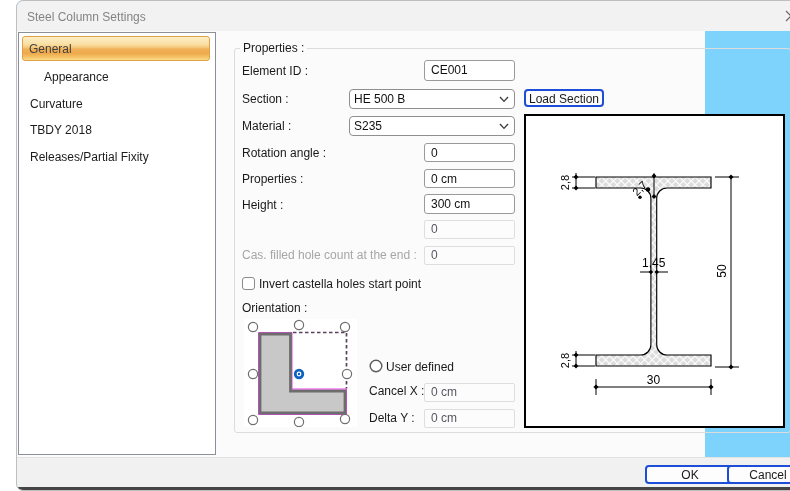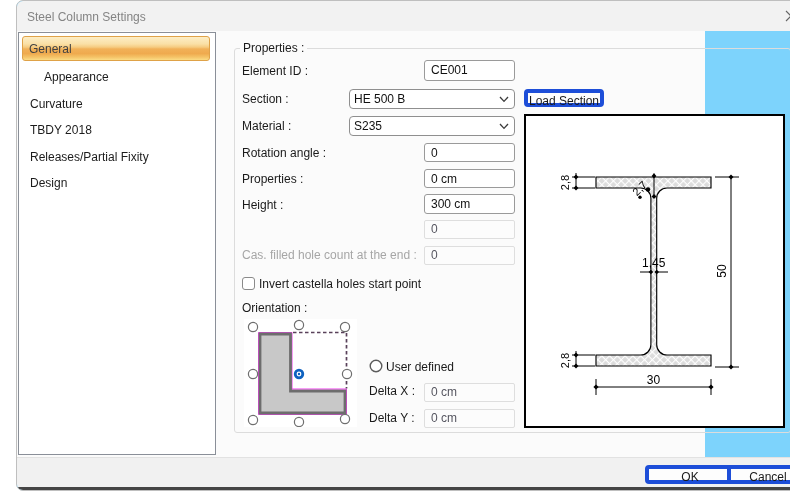--- a/index.html
+++ b/index.html
@@ -44,21 +44,21 @@
     position:absolute; left:332px; width:166px; height:20px;
     background:#fff; border:1px solid #8f8f8f; border-radius:4px;
     padding-left:4px; line-height:18px; color:#111;
   }
   .combo svg { position:absolute; right:5px; top:6px; }
   .chk {
     position:absolute; left:225px; top:246px; width:13px; height:13px;
     border:1px solid #8a8a8a; border-radius:3px; background:#fff;
   }
   .btn {
-    position:absolute; background:#fdfdfd; border:4px solid #1d4ed8; border-radius:4px;
+    position:absolute; background:#fdfdfd; border:2px solid #1d4ed8; border-radius:4px;
     text-align:center; color:#1a1a1a;
   }
   #footer {
     position:absolute; left:0; top:456px; width:790px; height:34px;
     background:#f1f1f1; border-top:1px solid #e2e2e2;
   }
   #bottombar { position:absolute; left:-1px; top:486px; width:792px; height:5px; background:#454545; border-radius:0 0 9px 9px; }
   #okbtn { left:628px; top:7px; width:90px; height:19px; line-height:17px; }
   #cancelbtn { left:710px; top:7px; width:74px; height:19px; line-height:17px;padding-left:8px; }
   #loadbtn { left:507px; top:58px; width:80px; height:18px; line-height:16px; }
@@ -72,21 +72,20 @@
         <path d="M6 6 L16 16 M16 6 L6 16" stroke="#666666" stroke-width="1.1" fill="none"></path>
       </svg>
   </div>
   <div id="client">
     <div id="listbox">
       <div class="li sel" style="top:3px;">General</div>
       <div class="li" style="top:31px;padding-left:24px;">Appearance</div>
       <div class="li" style="top:58px;">Curvature</div>
       <div class="li" style="top:84px;">TBDY 2018</div>
       <div class="li" style="top:111px;">Releases/Partial Fixity</div>
-      <div class="li" style="top:137px;">Design</div>
     </div>
 
     <div id="groupbox"></div>
     <div id="grouplabel">Properties :</div>
 
     <div class="lbl" style="top:33px;">Element ID :</div>
     <div class="txt" style="top:29px;">CE001</div>
 
     <div class="lbl" style="top:61px;">Section :</div>
     <div class="combo" style="top:58px;">HE 500 B<svg width="10" height="7" viewBox="0 0 10 7">
@@ -139,21 +138,21 @@
       <circle cx="55" cy="55" r="5.2" fill="#0f62c0"></circle>
       <circle cx="55" cy="55" r="2.4" fill="#ffffff"></circle>
       <circle cx="55" cy="55" r="1.2" fill="#0f62c0"></circle>
     </svg>
 
     <svg style="position:absolute; left:352px; top:328px;" width="14" height="14" viewBox="0 0 14 14">
       <circle cx="7" cy="7" r="5.8" fill="#fff" stroke="#5c5c5c" stroke-width="1.4"></circle>
     </svg>
     <div class="lbl" style="left:369px; top:329px;">User defined</div>
 
-    <div class="lbl" style="left:352px; top:353px;">Delta X :</div>
+    <div class="lbl" style="left:352px; top:353px;">Cancel X :</div>
     <div class="txt dis" style="top:352px;">0 cm</div>
     <div class="lbl" style="left:352px; top:380px;">Delta Y :</div>
     <div class="txt dis" style="top:378px;">0 cm</div>
 
     <div class="btn" id="loadbtn">Load Section</div>
 
     <svg style="position:absolute; left:507px; top:83px;" width="261" height="314" viewBox="0 0 261 314">
       <rect x="1" y="1" width="259" height="312" fill="#ffffff" stroke="#000" stroke-width="2"></rect>
       <defs>
         <pattern id="hatch" width="5.5" height="5.5" patternUnits="userSpaceOnUse" patternTransform="rotate(45)">

